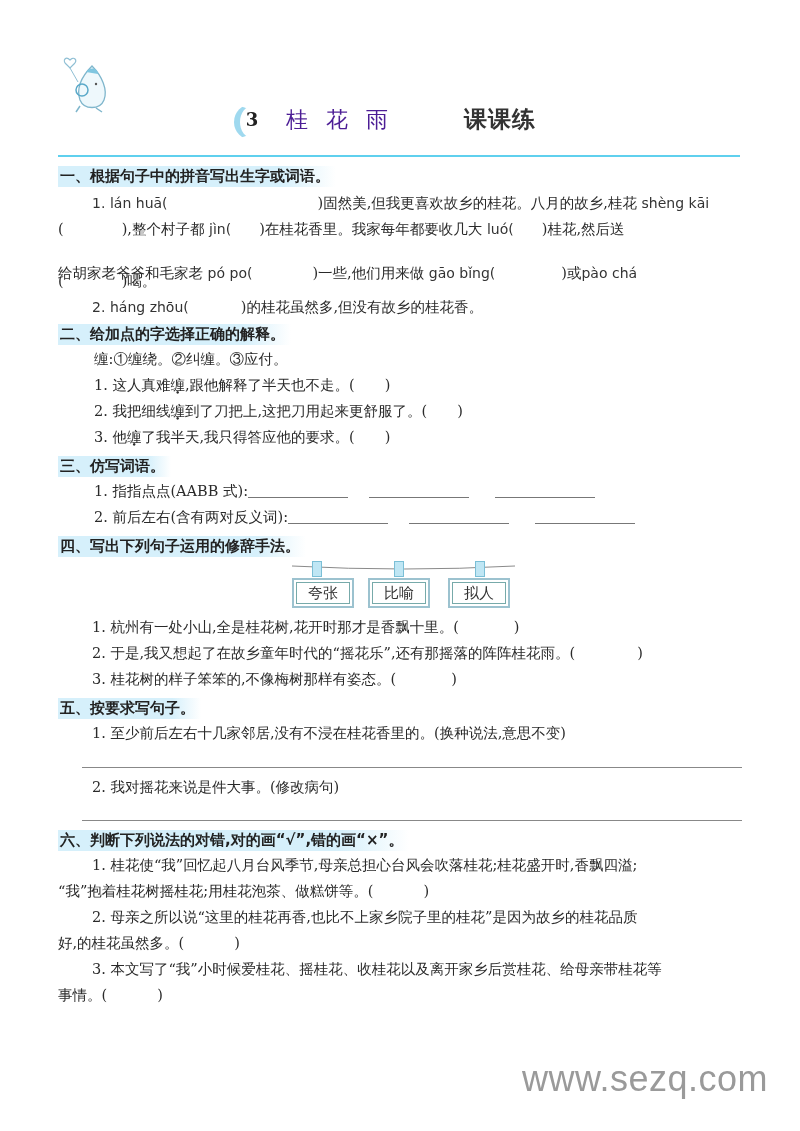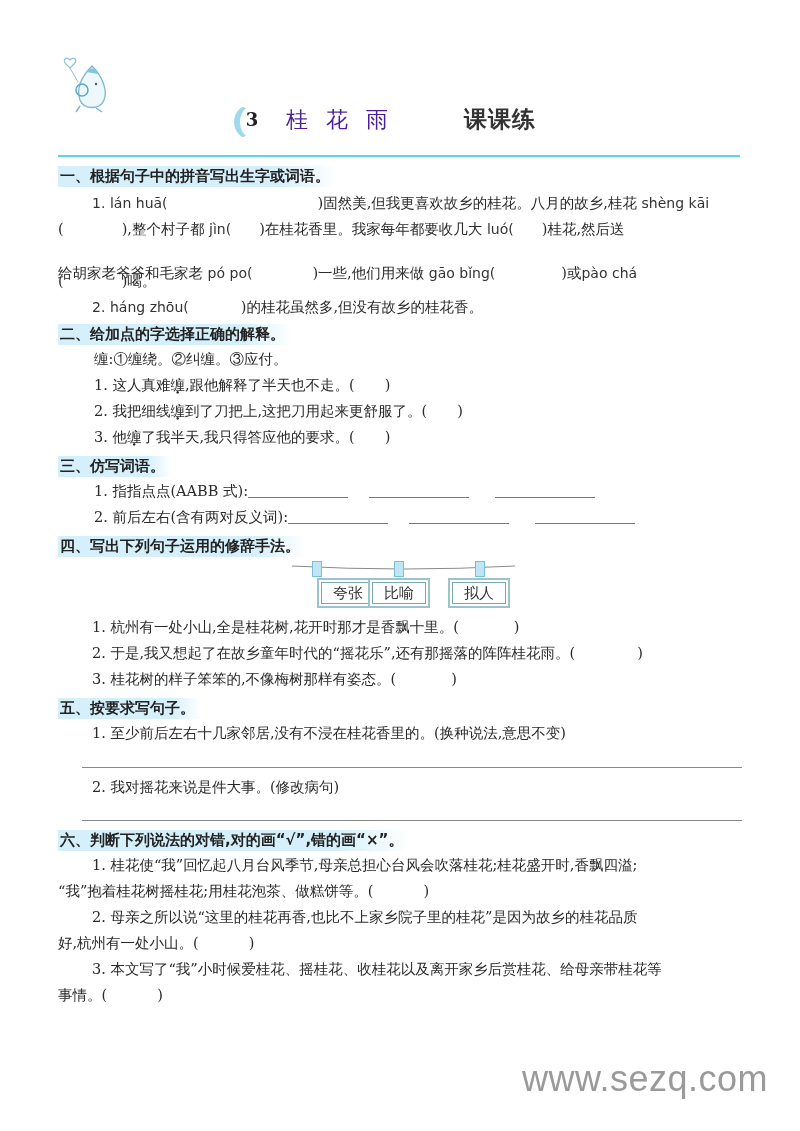--- a/index.html
+++ b/index.html
@@ -123,21 +123,21 @@
 
 <div class="abs sec-head" style="top:536px;">四、写出下列句子运用的修辞手法。</div>
 
 <svg class="abs" style="left:290px; top:560px;" width="230" height="16">
   <path d="M2 6 Q115 12 225 6" stroke="#8a8a8a" stroke-width="1" fill="none"></path>
 </svg>
 <div class="abs clip" style="left:312px;"></div>
 <div class="abs clip" style="left:394px;"></div>
 <div class="abs clip" style="left:475px;"></div>
 
-<div class="abs tag" style="left:292px;margin-left:25px;">
+<div class="abs tag" style="left:292px;">
   <div class="tag-inner">夸张</div>
 </div>
 <div class="abs tag" style="left:368px;">
   <div class="tag-inner">比喻</div>
 </div>
 <div class="abs tag" style="left:448px;">
   <div class="tag-inner">拟人</div>
 </div>
 
 <div class="abs line" style="top:614px; padding-left:34px;">
@@ -173,21 +173,21 @@
 </div>
 <div class="abs line" style="top:878px;">
   <span>“我”抱着桂花树摇桂花;用桂花泡茶、做糕饼等。(</span><span class="blank" style="width:50px"></span><span>)</span>
 </div>
 
 <div class="abs line" style="top:904px; padding-left:34px;">
   <span>2.</span>
   <span>母亲之所以说“这里的桂花再香,也比不上家乡院子里的桂花”是因为故乡的桂花品质</span>
 </div>
 <div class="abs line" style="top:930px;">
-  <span>好,杭州有一处小山。(</span><span class="blank" style="width:50px"></span><span>)</span>
+  <span>好,的桂花虽然多。(</span><span class="blank" style="width:50px"></span><span>)</span>
 </div>
 
 <div class="abs line" style="top:956px; padding-left:34px;">
   <span>3.</span>
   <span>本文写了“我”小时候爱桂花、摇桂花、收桂花以及离开家乡后赏桂花、给母亲带桂花等</span>
 </div>
 <div class="abs line" style="top:982px;">
   <span>事情。(</span><span class="blank" style="width:50px"></span><span>)</span>
 </div>
 

